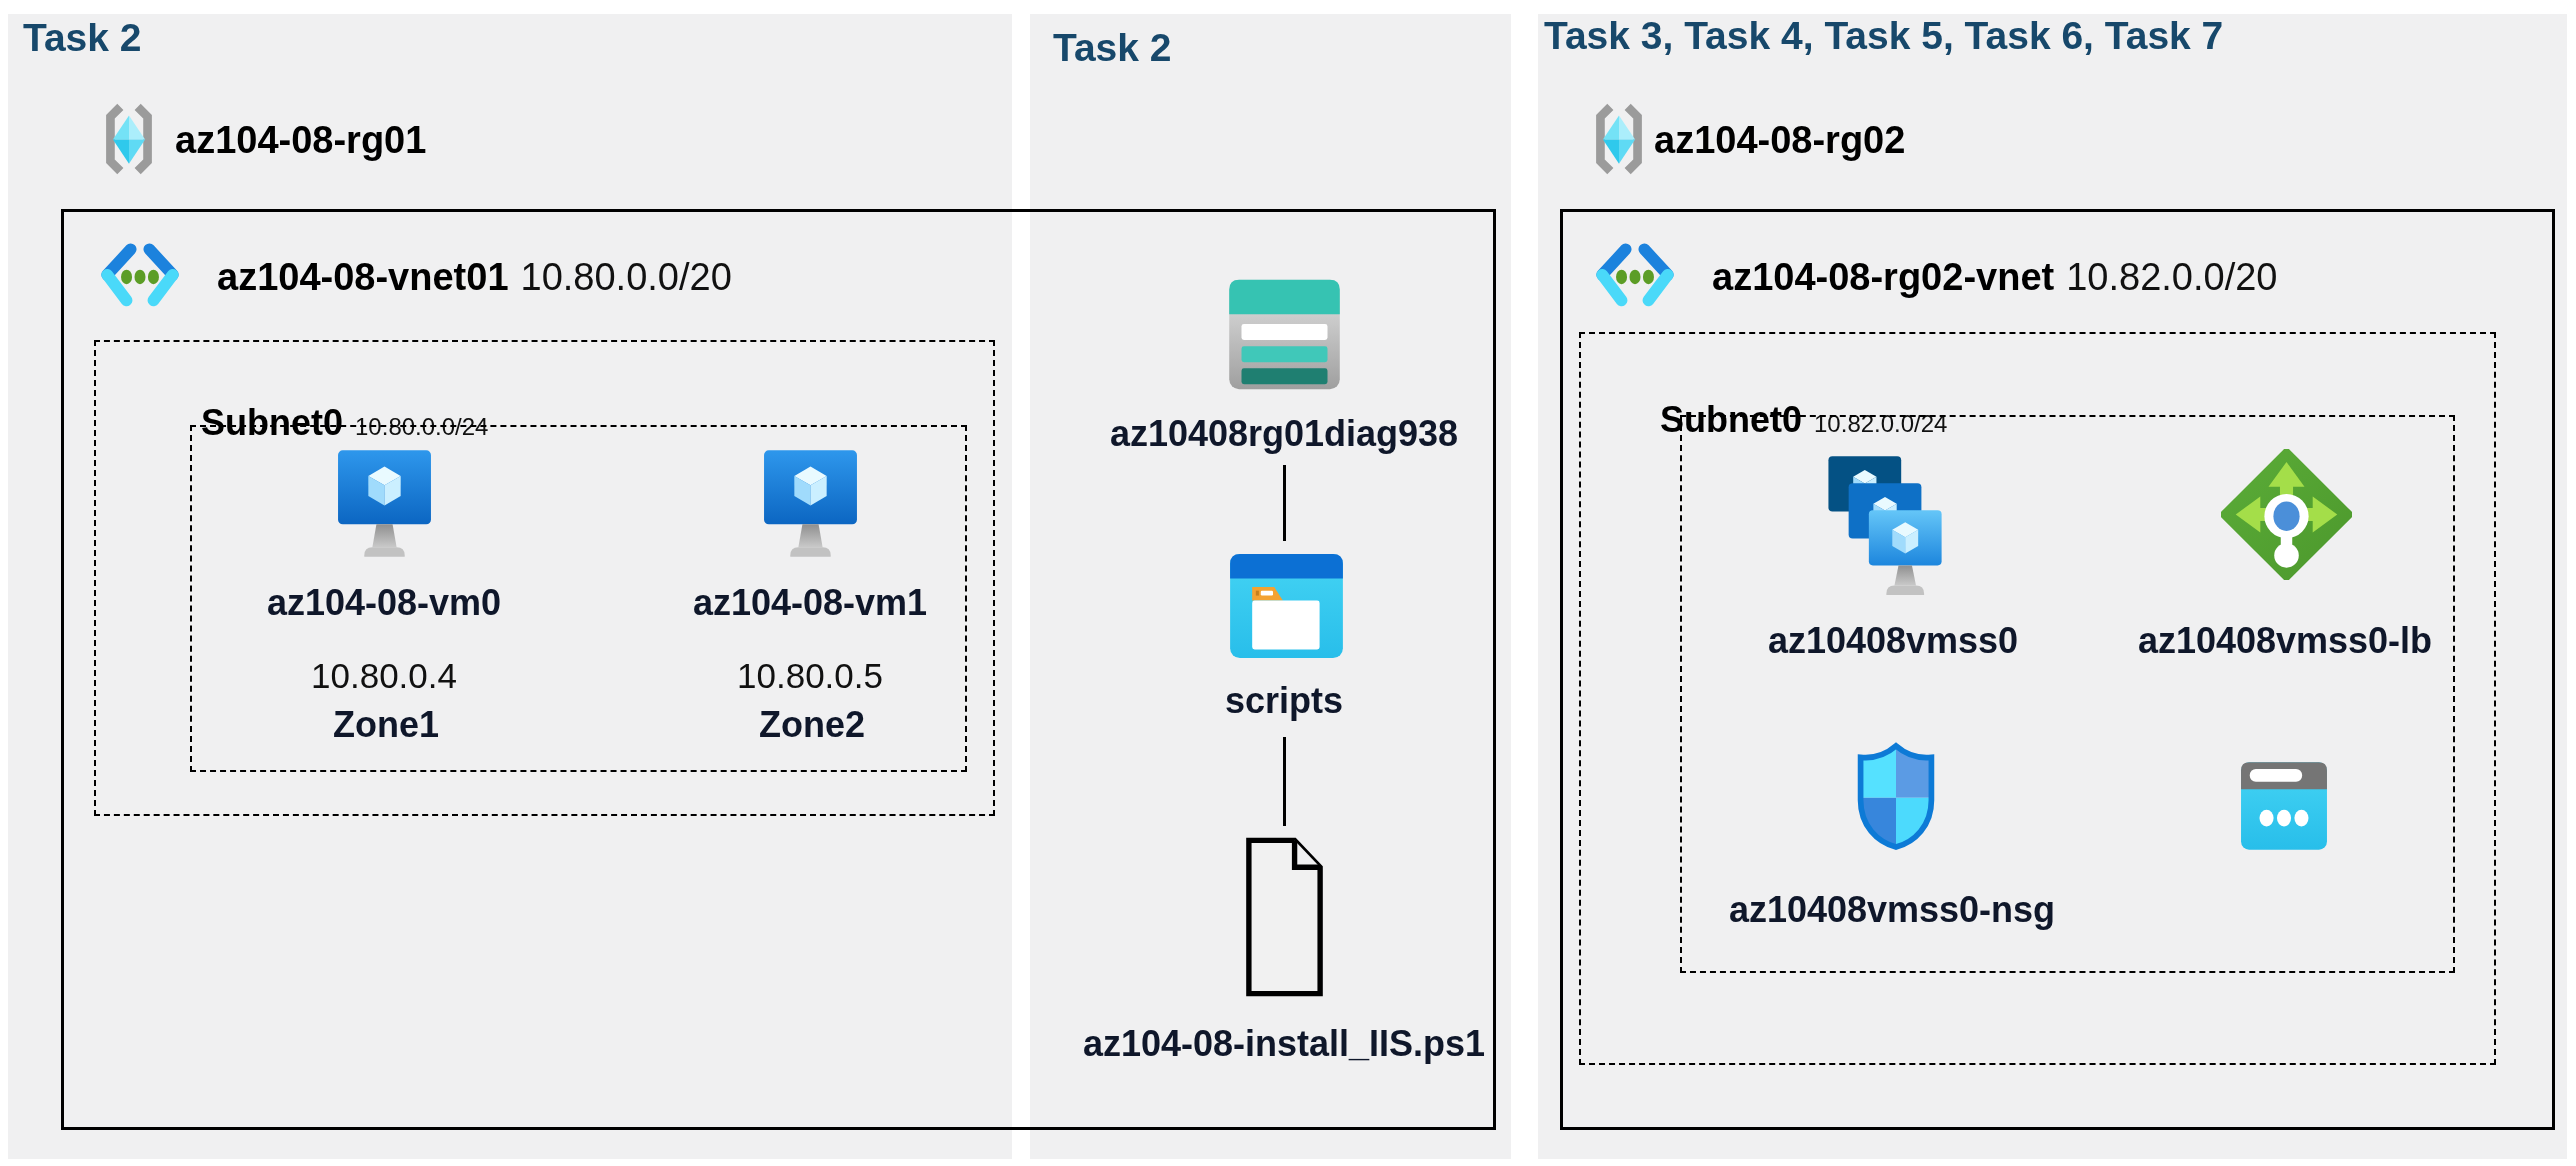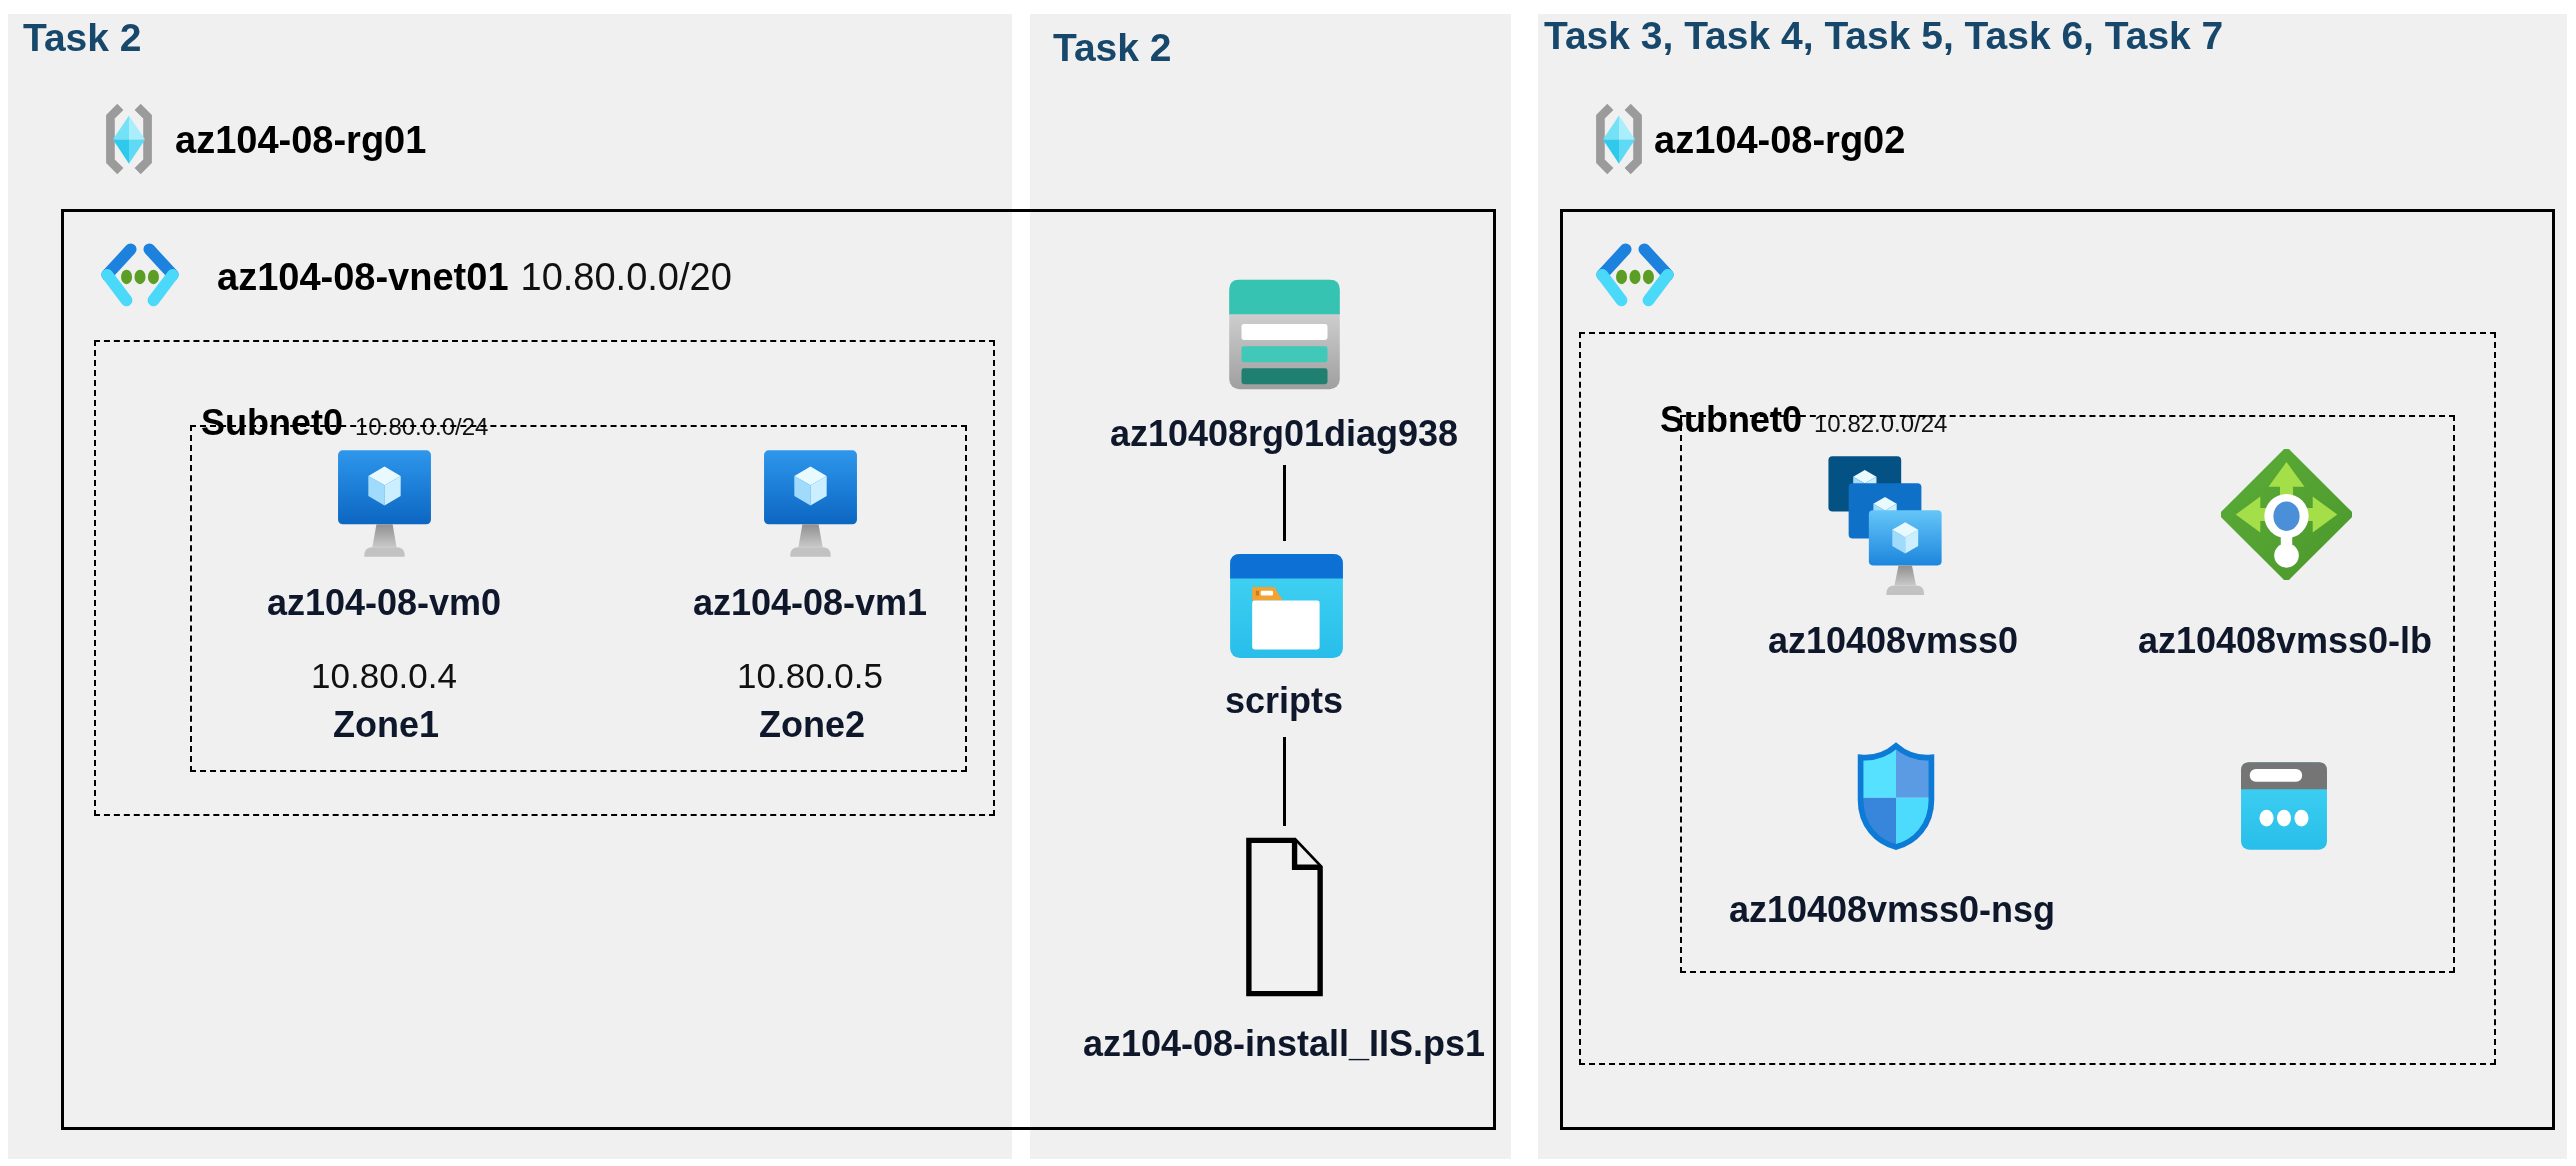--- a/index.html
+++ b/index.html
@@ -184,20 +184,24 @@
       <use href="#sym-vnet" width="100%" height="100%"></use>
     </svg>
   <div class="row-label" style="left:217px;top:256px">
     <span class="name-b">az104-08-vnet01</span>
     <span class="cidr">10.80.0.0/20</span>
   </div>
 
   <svg class="icon" style="left:1595px;top:241px" width="80" height="69" viewBox="0 0 118 102">
       <use href="#sym-vnet" width="100%" height="100%"></use>
     </svg>
+  <div class="row-label" style="left:1712px;top:256px">
+    <span class="name-b">az104-08-rg02-vnet</span>
+    <span class="cidr">10.82.0.0/20</span>
+  </div>
 
   <div class="dashed-box" style="left:94px;top:340px;width:901px;height:476px"></div>
   <div class="row-label subnet-label" style="left:201px;top:356px">
     <span class="name-b">Subnet0</span>
     <span class="cidr">10.80.0.0/24</span>
   </div>
   <div class="dashed-box" style="left:190px;top:425px;width:777px;height:347px"></div>
 
   <div class="dashed-box" style="left:1579px;top:332px;width:917px;height:733px"></div>
   <div class="row-label subnet-label" style="left:1660px;top:353px">

